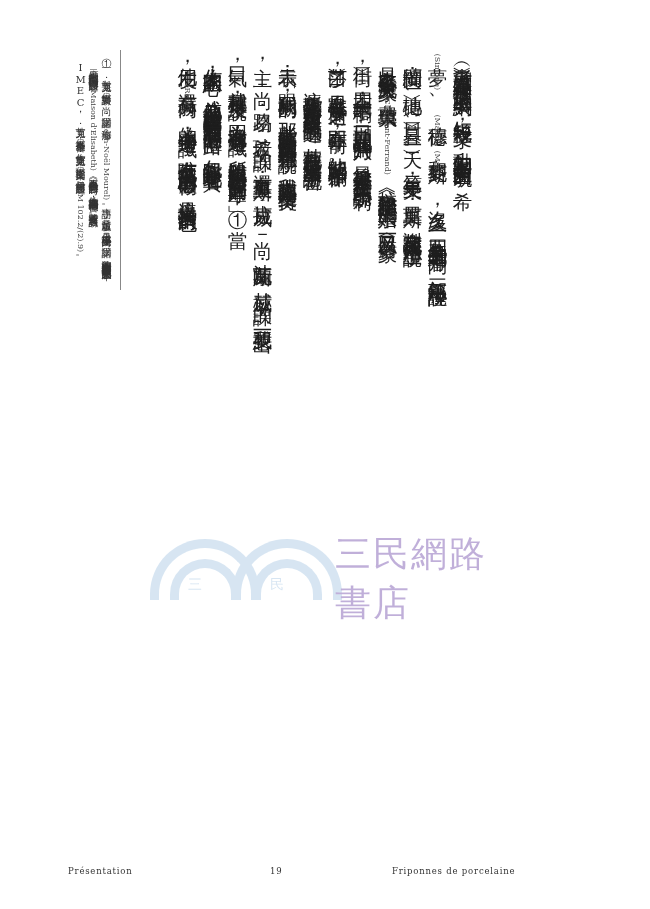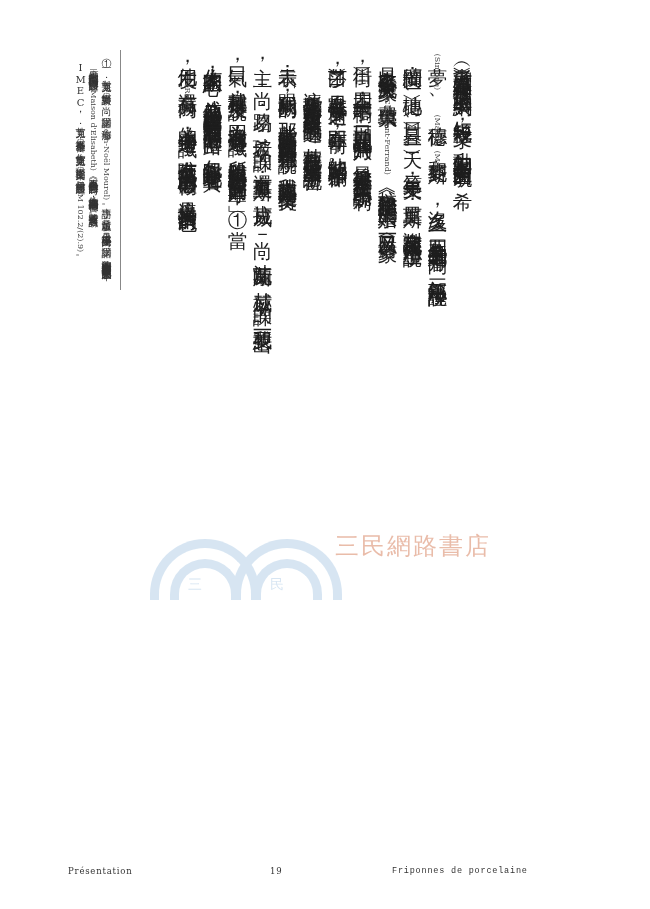--- a/index.html
+++ b/index.html
@@ -5,21 +5,21 @@
   html, body { margin:0; padding:0; }
   body { width:650px; height:909px; background:#ffffff; position:relative; overflow:hidden; font-family:"DejaVu Serif", serif; color:#222; }
   .page { position:absolute; left:0; top:0; width:650px; height:909px; }
   .col { position:absolute; writing-mode:vertical-rl; text-orientation:upright; font-size:19.5px; line-height:24px; letter-spacing:1.6px; white-space:nowrap; color:#1e1e1e; }
   .fn { position:absolute; writing-mode:vertical-rl; text-orientation:upright; font-size:10px; line-height:13px; letter-spacing:0.6px; white-space:nowrap; color:#333; }
   .latin { text-orientation:mixed; font-size:8px; letter-spacing:0; color:#444; }
   .sup { font-size:8px; text-orientation:upright; }
   .fn-rule { position:absolute; left:120px; top:50px; width:1px; height:240px; background:#888; }
   .watermark { position:absolute; left:150px; top:530px; width:350px; height:70px; opacity:0.35; }
   .wm-arc { position:absolute; bottom:0; border:9px solid #8fb7dc; border-bottom:none; border-radius:60px 60px 0 0; }
-  .wm-title { position:absolute; left:185px; top:0; font-size:24px; letter-spacing:2px; color:#c2410c; font-family:"DejaVu Serif", serif; }
+  .wm-title { position:absolute; left:185px; top:0; font-size:36px; letter-spacing:2px; color:#4c1d95; font-family:"DejaVu Serif", serif; }
   .wm-url { position:absolute; left:182px; top:40px; font-size:16px; color:#8fb7dc; font-family:"DejaVu Sans", sans-serif; font-weight:bold; letter-spacing:1px; }
   .wm-char { position:absolute; font-size:14px; color:#8fb7dc; }
   .footer { position:absolute; top:866px; font-size:8.5px; font-family:"DejaVu Serif", serif; letter-spacing:0.8px; color:#333; }
 </style>
 </head>
 <body>
 
 <div class="page">
 
   <div class="col" style="left:450px;top:52px;">者》（副標題為《三個月長假》）的故事大綱，短短幾行文字，生動勾勒出三名主角的面貌：希</div>
@@ -59,14 +59,14 @@
     <div class="wm-arc" style="left:20px;width:52px;height:32px;"></div>
     <div class="wm-arc" style="left:82px;width:92px;height:52px;"></div>
     <div class="wm-arc" style="left:102px;width:52px;height:32px;"></div>
     <div class="wm-char" style="left:38px;top:46px;">三</div>
     <div class="wm-char" style="left:120px;top:46px;">民</div>
     <div class="wm-title">三民網路書店</div>
   </div>
 
   <div class="footer" style="left:68px;text-align:center;">Présentation</div>
   <div class="footer" style="left:270px;">19</div>
-  <div class="footer" style="left:392px;font-family:Liberation Mono, monospace;">Friponnes de porcelaine</div>
+  <div class="footer" style="left:392px;">Friponnes de porcelaine</div>
 </div>
 
 </body></html>

